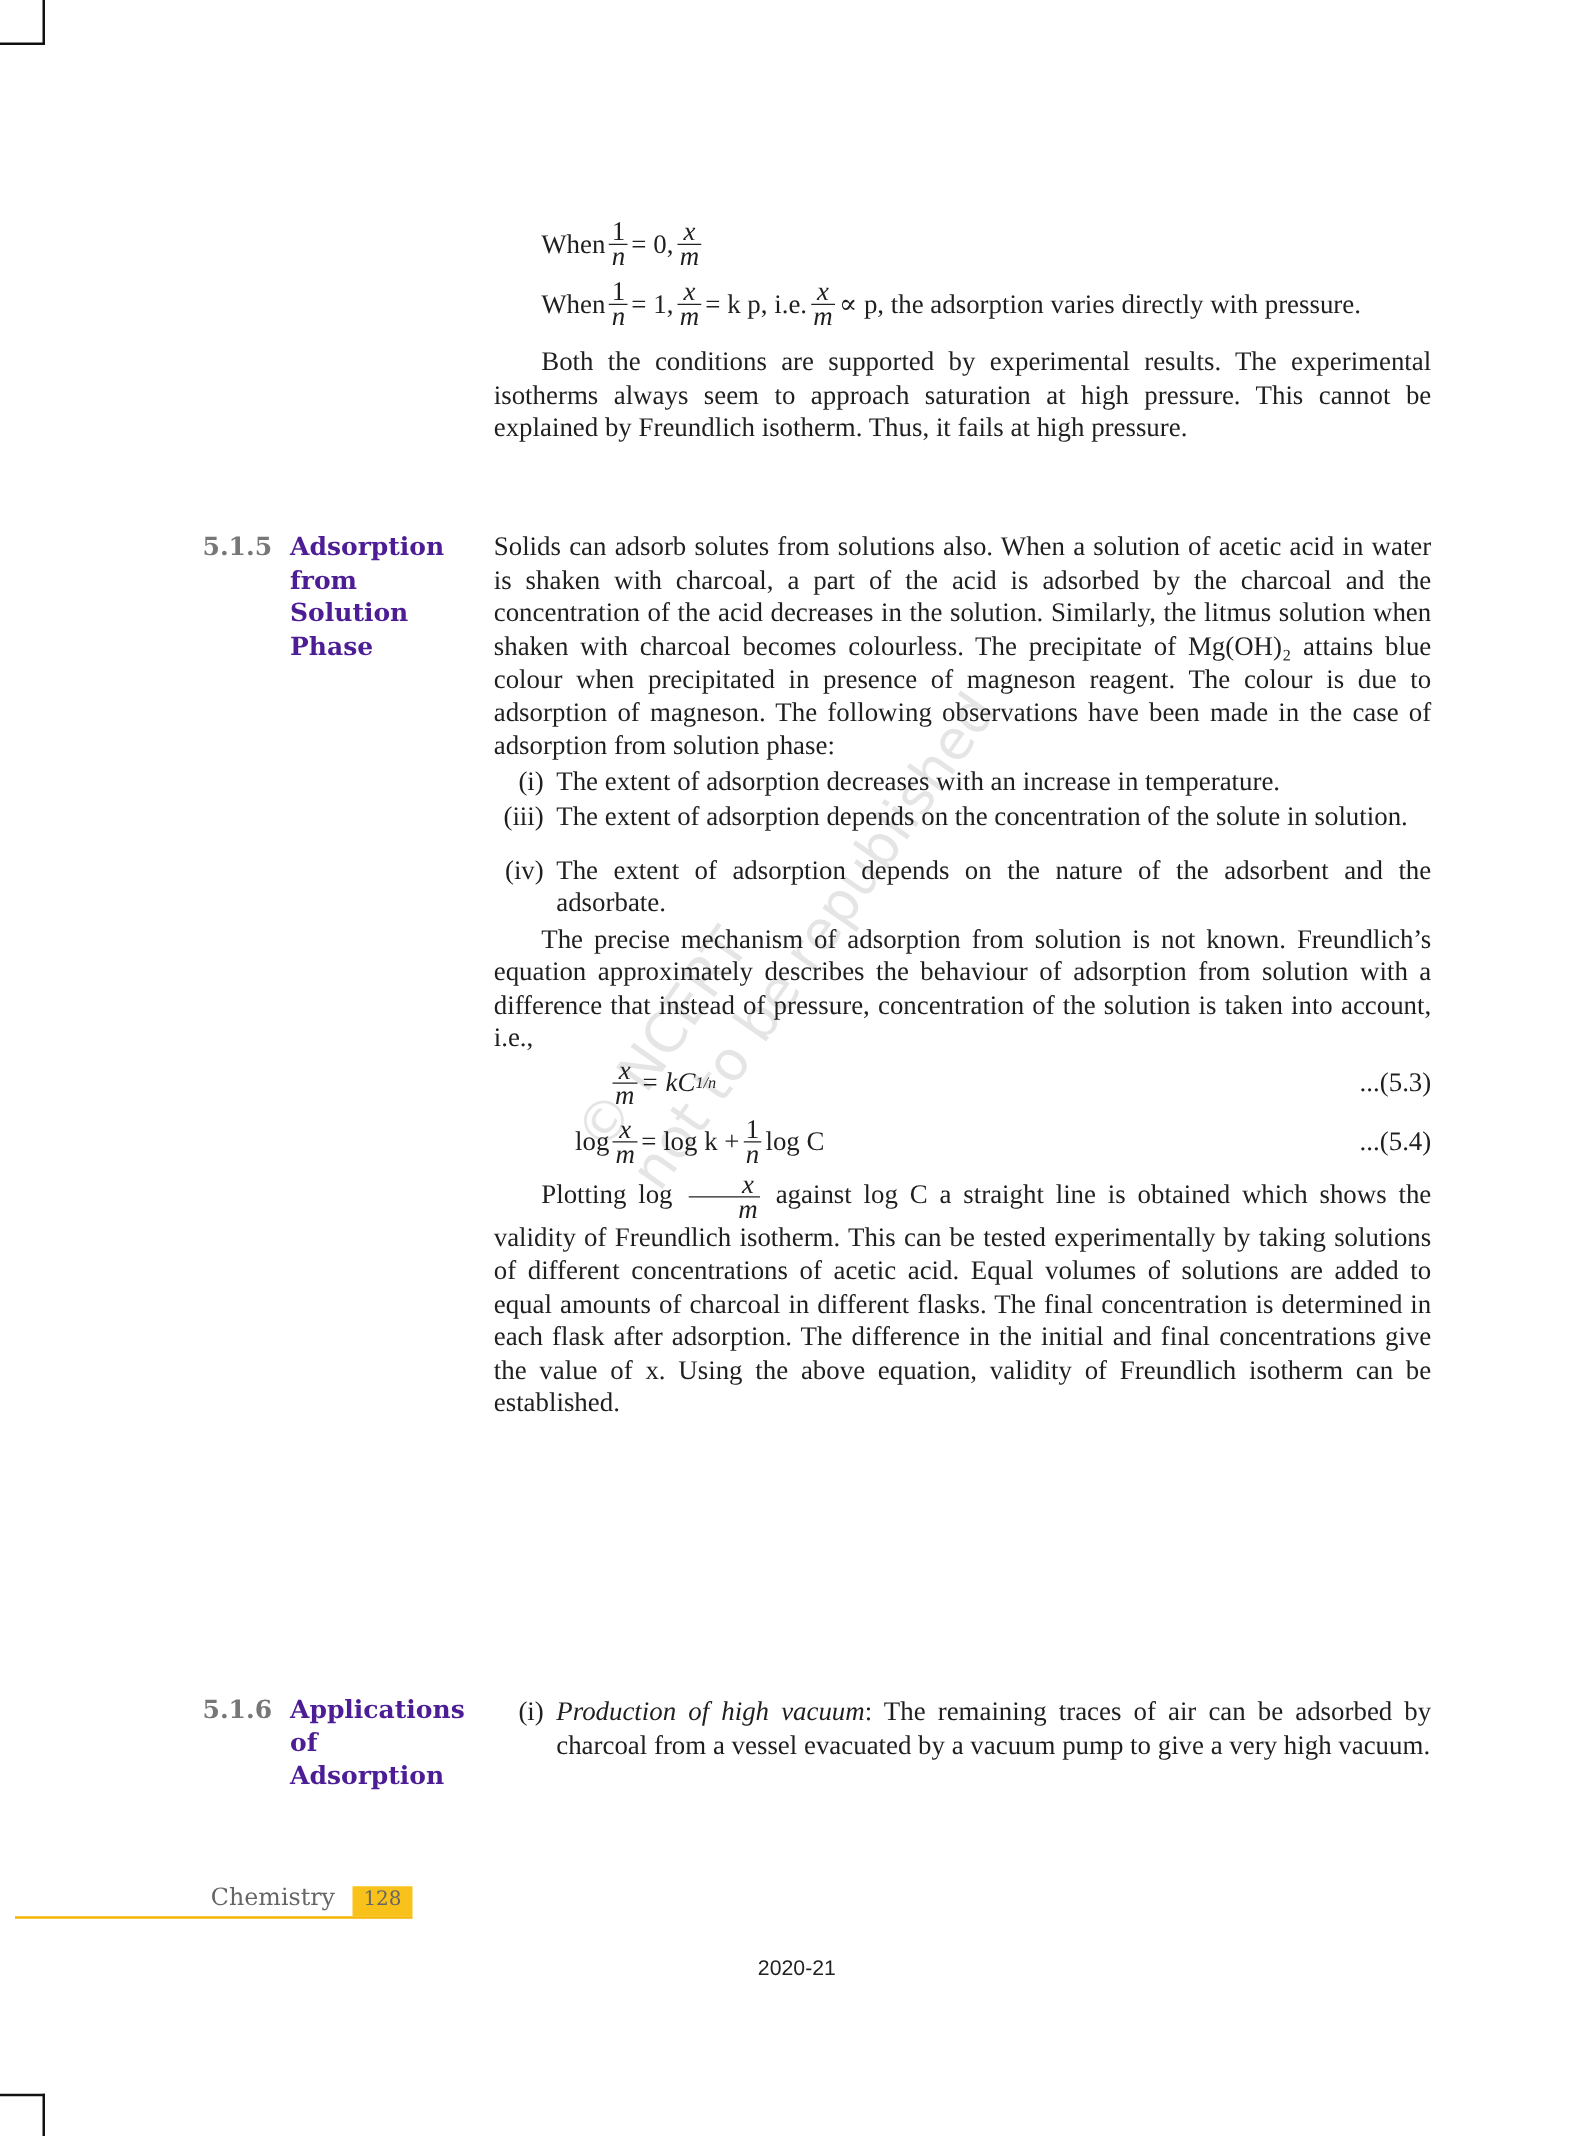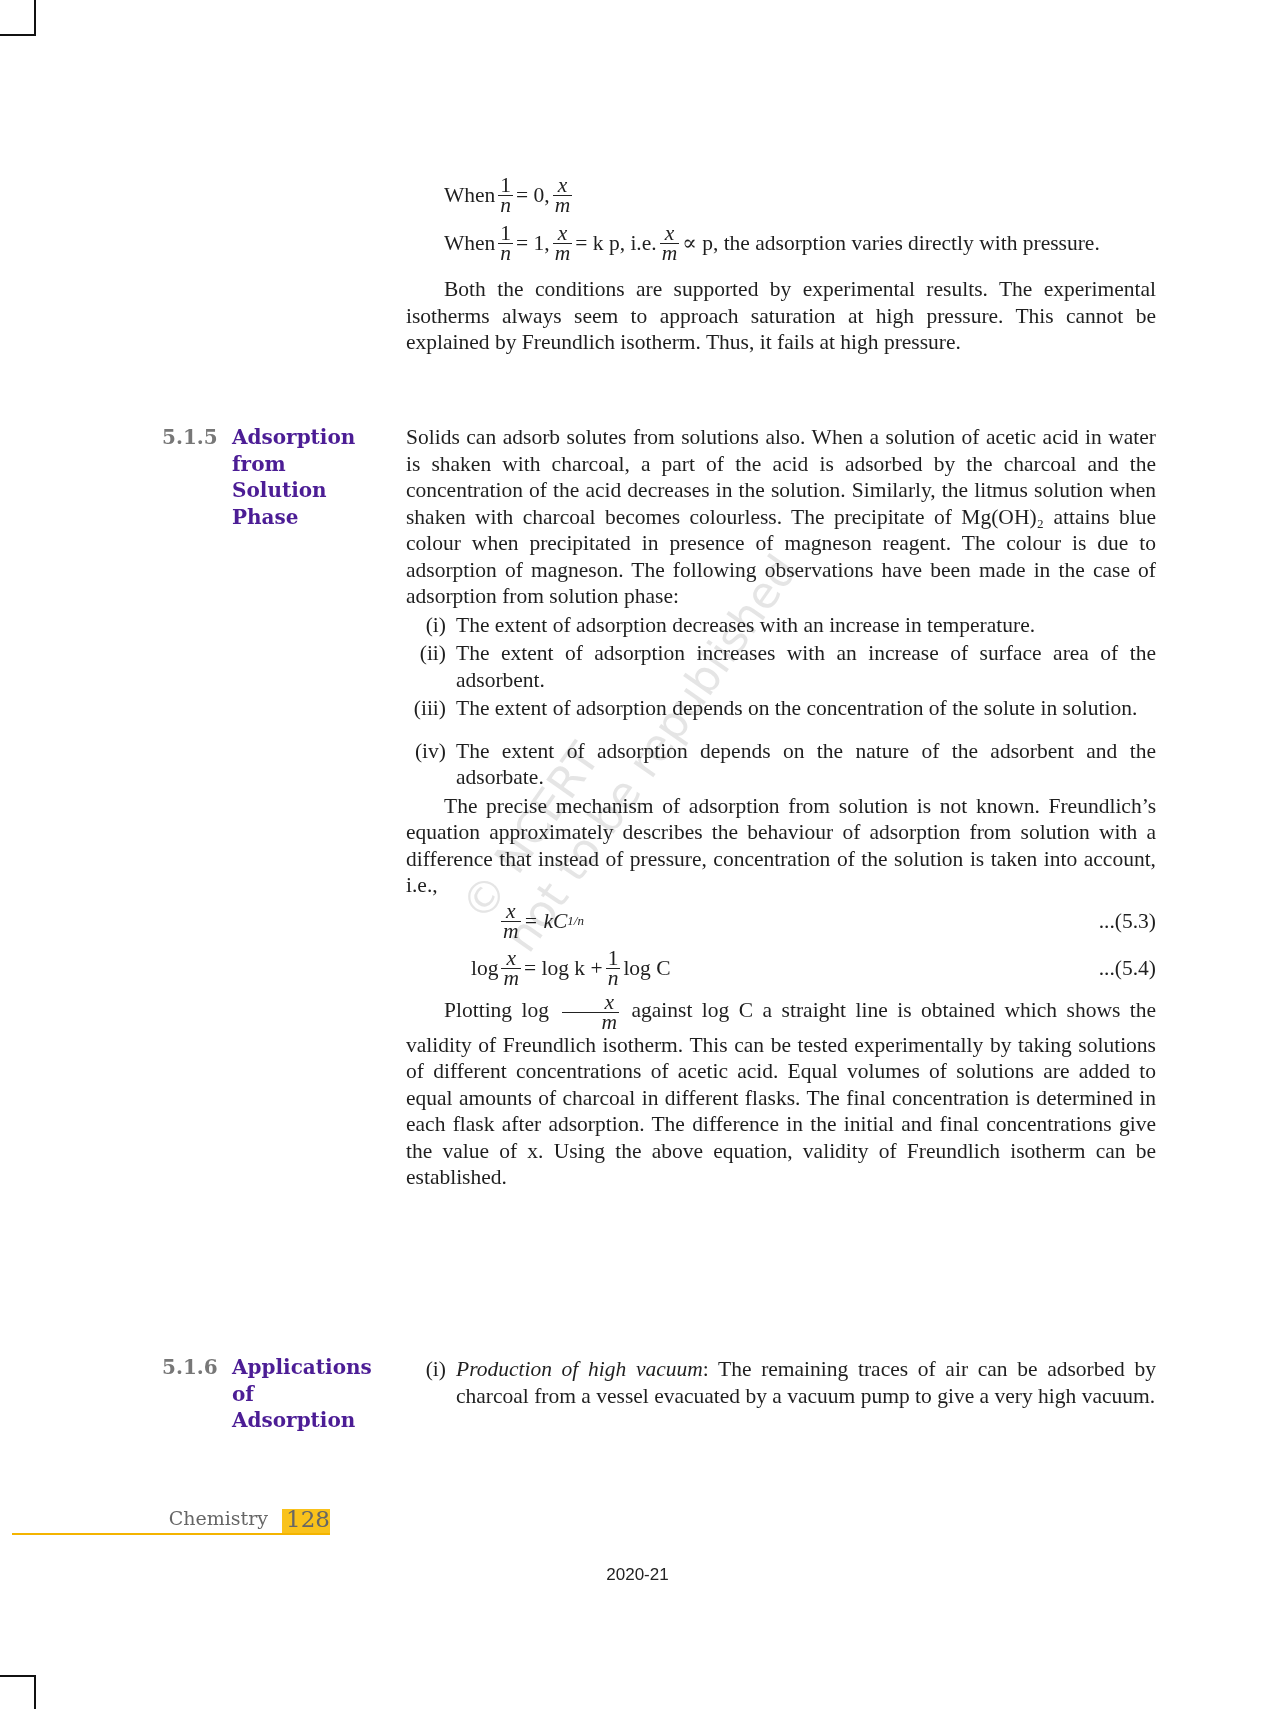--- a/index.html
+++ b/index.html
@@ -5,21 +5,21 @@
   html, body { margin:0; padding:0; }
   body {
     width:1275px; height:1709px; position:relative; background:#ffffff;
     font-family:"Liberation Serif", "DejaVu Serif", serif; color:#1f1f1f;
     overflow:hidden;
   }
   .crop-mark { position:absolute; border:2px solid #111; background:#fff; }
   .crop-top { left:0; top:0; width:34px; height:34px; border-top:none; border-left:none; }
   .crop-bottom { left:0; top:1675px; width:34px; height:34px; border-bottom:none; border-left:none; }
 
-  .col { position:absolute; left:406px; width:750px; font-size:21.5px; line-height:26.5px; text-align:justify; }
+  .col { position:absolute; left:395px; width:750px; font-size:21.5px; line-height:26.5px; text-align:justify; }
   .p { margin:0; }
   .indent { text-indent:38px; }
   .i { font-style:italic; }
 
   .frac { display:inline-block; vertical-align:middle; text-align:center; font-style:italic; line-height:19px; margin:0 3px; }
   .frac .num { display:block; border-bottom:1.3px solid #222; padding:0 2px; }
   .frac .den { display:block; padding:0 2px; }
   .frac.up .num { font-style:normal; }
 
   .eqline { position:relative; height:46px; display:flex; align-items:center; }
@@ -34,21 +34,21 @@
   ol.roman .lbl { position:absolute; left:0; width:40px; text-align:right; }
 
   .watermark {
     position:absolute; left:450px; top:900px; transform:rotate(-55deg); transform-origin:left top;
     font-family:"DejaVu Sans", sans-serif; font-size:44px; color:rgba(160,160,160,0.28); white-space:nowrap; line-height:54px;
   }
 
   .footer { position:absolute; left:12px; top:1505px; width:318px; height:30px; }
   .footer .line { position:absolute; left:0; right:0; bottom:0; height:2px; background:#f4b400; }
   .footer .book { position:absolute; right:62px; top:2px; font-family:"DejaVu Serif", serif; font-size:19px; color:#666; }
-  .footer .pg { position:absolute; right:0; top:4px; width:48px; height:24px; background:#f9c21b; font-family:"DejaVu Serif", serif; font-size:23px; color:#666; text-align:right; line-height:20px; }
+  .footer .pg { position:absolute; right:0; top:4px; width:48px; height:24px; background:#f9c21b; font-family:"DejaVu Serif", serif; font-size:16px; color:#666; text-align:center; line-height:20px; }
   .year { position:absolute; left:0; width:1275px; top:1565px; text-align:center; font-family:"Liberation Sans", sans-serif; font-size:17px; color:#222; }
 </style>
 </head>
 <body>
 
 <div class="crop-mark crop-top"></div>
 <div class="crop-mark crop-bottom"></div>
 
 <div class="watermark">
   <div>© NCERT</div>
@@ -95,21 +95,20 @@
     <div>from</div>
     <div>Solution</div>
     <div>Phase</div>
   </span>
 </div>
 
 <div class="col" style="top:424px;">
   <p class="p">Solids can adsorb solutes from solutions also. When a solution of acetic acid in water is shaken with charcoal, a part of the acid is adsorbed by the charcoal and the concentration of the acid decreases in the solution. Similarly, the litmus solution when shaken with charcoal becomes colourless. The precipitate of Mg(OH)₂ attains blue colour when precipitated in presence of magneson reagent. The colour is due to adsorption of magneson. The following observations have been made in the case of adsorption from solution phase:</p>
   <ol class="roman" style="margin-top:2px;">
     <li><span class="lbl">(i)</span><span>The extent of adsorption decreases with an increase in temperature.</span></li>
-    <li style="margin-top:2px;"><span class="lbl">(ii)</span><span>The extent of adsorption increases with an increase of surface area of the adsorbent.</span></li>
     <li style="margin-top:2px;"><span class="lbl">(iii)</span><span>The extent of adsorption depends on the concentration of the solute in solution.</span></li>
     <li style="margin-top:16px;"><span class="lbl">(iv)</span><span>The extent of adsorption depends on the nature of the adsorbent and the adsorbate.</span></li>
   </ol>
   <p class="p indent" style="margin-top:2px;">The precise mechanism of adsorption from solution is not known. Freundlich’s equation approximately describes the behaviour of adsorption from solution with a difference that instead of pressure, concentration of the solution is taken into account, i.e.,</p>
 
   <div class="eqline" style="padding-left:92px; height:46px;">
     <span class="frac">
         <span class="num">x</span>
         <span class="den">m</span>
       </span>

